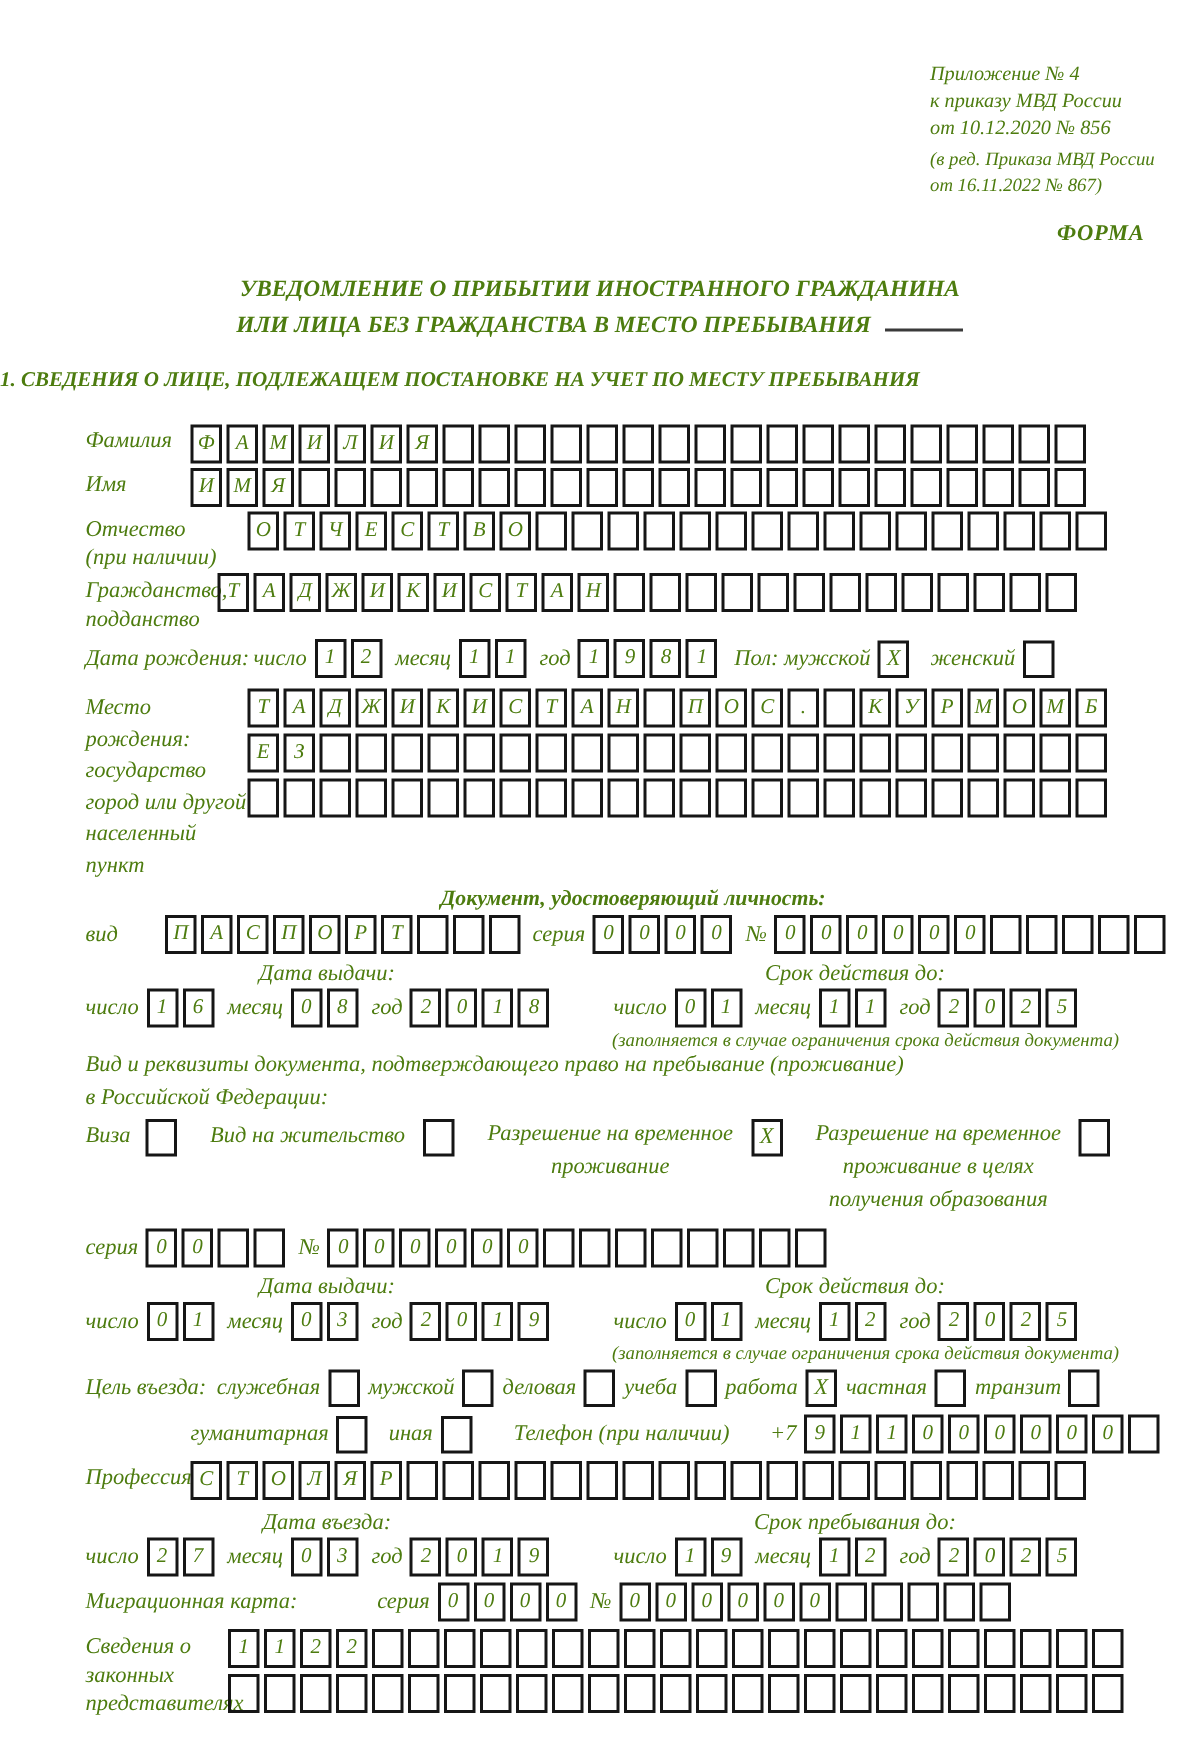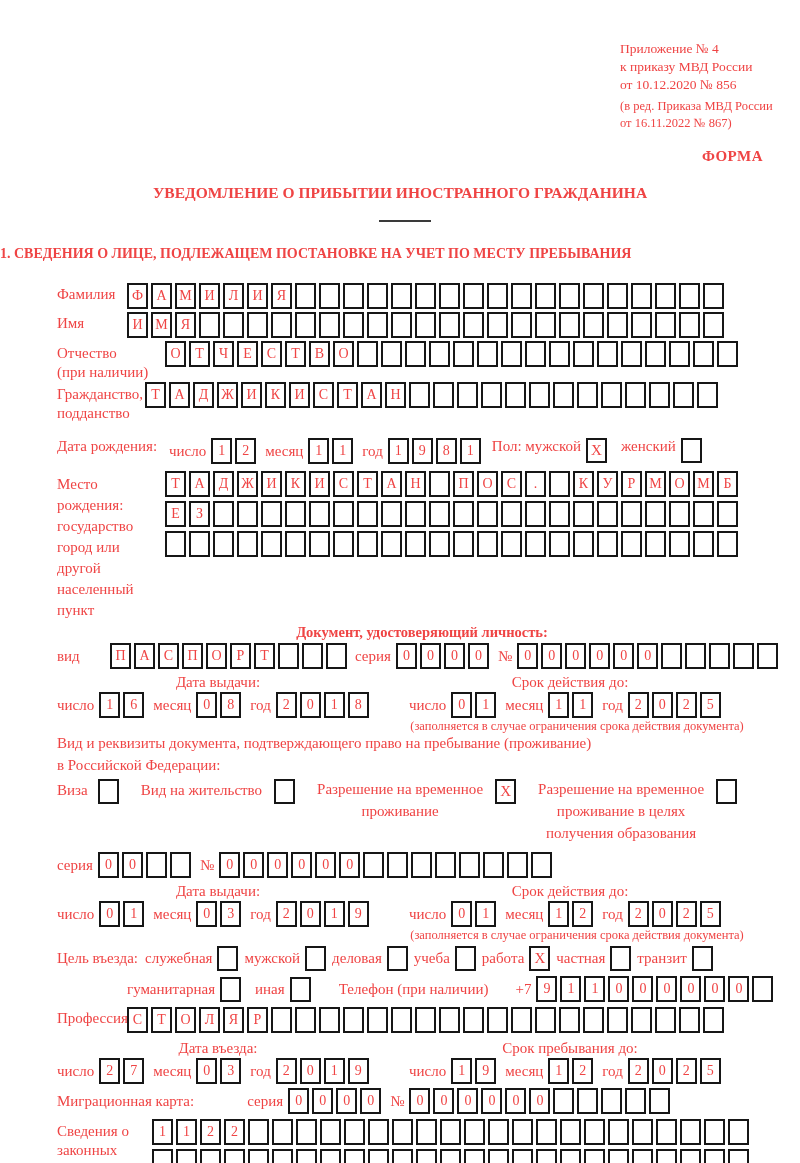--- a/index.html
+++ b/index.html
@@ -1,19 +1,19 @@
 <!DOCTYPE html>
 <html><head>
 <meta charset="utf-8">
 <style>
   * { box-sizing: border-box; }
   html,body { margin:0; padding:0; background:#fff; }
   .page {
     position:relative; width:800px; height:1163px; background:#fff;
-    font-family:"Liberation Serif", serif; color:#ef4444; overflow:hidden;
+    font-family:"Liberation Serif", serif; color:#4d7c0f; overflow:hidden;font-style:italic;
   }
   .appendix { position:absolute; left:620px; top:40px; font-size:13.5px; line-height:1.32; }
   .appendix .amend { margin-top:5px; font-size:12.5px; }
   .forma { position:absolute; top:148px; right:37px; font-weight:bold; font-size:15px; letter-spacing:.5px;margin-left:35px; }
   .title { position:absolute; top:181px; left:0; right:0; text-align:center; font-weight:bold; font-size:15.5px; line-height:1.55; }
   .tunder { display:inline-block; width:52px; border-bottom:2px solid #3a3a3a; margin-left:10px; }
   .sec1 { position:absolute; top:246px; left:0; right:0; text-align:left; font-weight:bold; font-size:14px; }
   .main { position:absolute; top:276px; left:57px; width:730px; }
   .frow { display:flex; align-items:flex-start; }
   .cells { display:inline-flex; flex:none; }
@@ -54,21 +54,21 @@
     <div class="amend">
       <div>(в ред. Приказа МВД России</div>
       <div>от 16.11.2022 № 867)</div>
     </div>
   </div>
 
   <div class="forma">ФОРМА</div>
 
   <div class="title">
     <div>УВЕДОМЛЕНИЕ О ПРИБЫТИИ ИНОСТРАННОГО ГРАЖДАНИНА</div>
-    <div><span class="tunder"></span></div>
+    <div><span>ИЛИ ЛИЦА БЕЗ ГРАЖДАНСТВА В МЕСТО ПРЕБЫВАНИЯ</span><span class="tunder"></span></div>
   </div>
 
   <div class="sec1">1. СВЕДЕНИЯ О ЛИЦЕ, ПОДЛЕЖАЩЕМ ПОСТАНОВКЕ НА УЧЕТ ПО МЕСТУ ПРЕБЫВАНИЯ</div>
 
   <div class="main">
 
     <div class="frow" style="margin-top:7px">
       <span class="flabel w70">Фамилия</span>
       <span class="cells">
           <span class="cell">Ф</span>
@@ -189,21 +189,21 @@
           <span class="cell"></span>
           <span class="cell"></span>
           <span class="cell"></span>
           <span class="cell"></span>
           <span class="cell"></span>
           <span class="cell"></span>
           <span class="cell"></span>
         </span>
     </div>
 
-    <div class="frow" style="margin-top:15px; ">
+    <div class="frow" style="margin-top:3px; align-items:center">
       <span class="flabel" style="width:112px; padding-top:0">Дата рождения:</span>
       <div class="dgroup">
         <span class="dlbl">число</span>
         <span class="cells">
             <span class="cell">1</span>
             <span class="cell">2</span>
           </span>
         <span class="dlbl">месяц</span>
         <span class="cells">
             <span class="cell">1</span>

